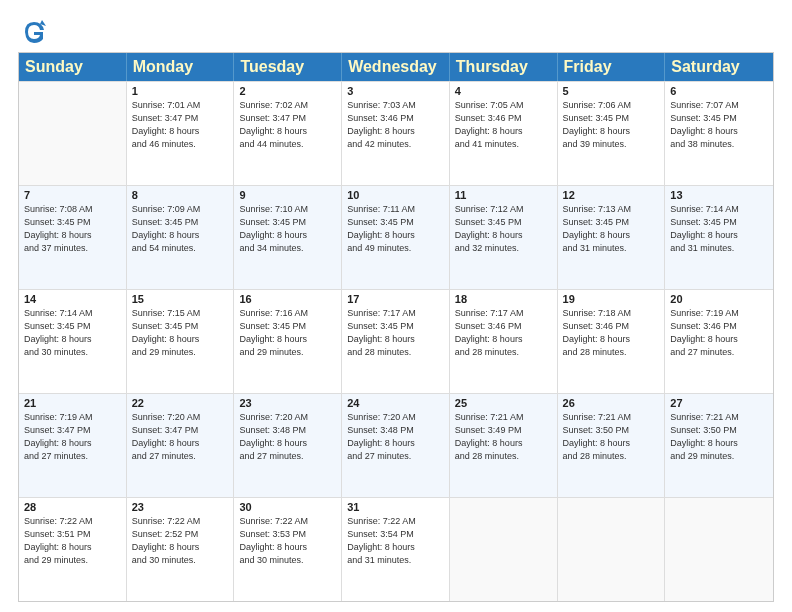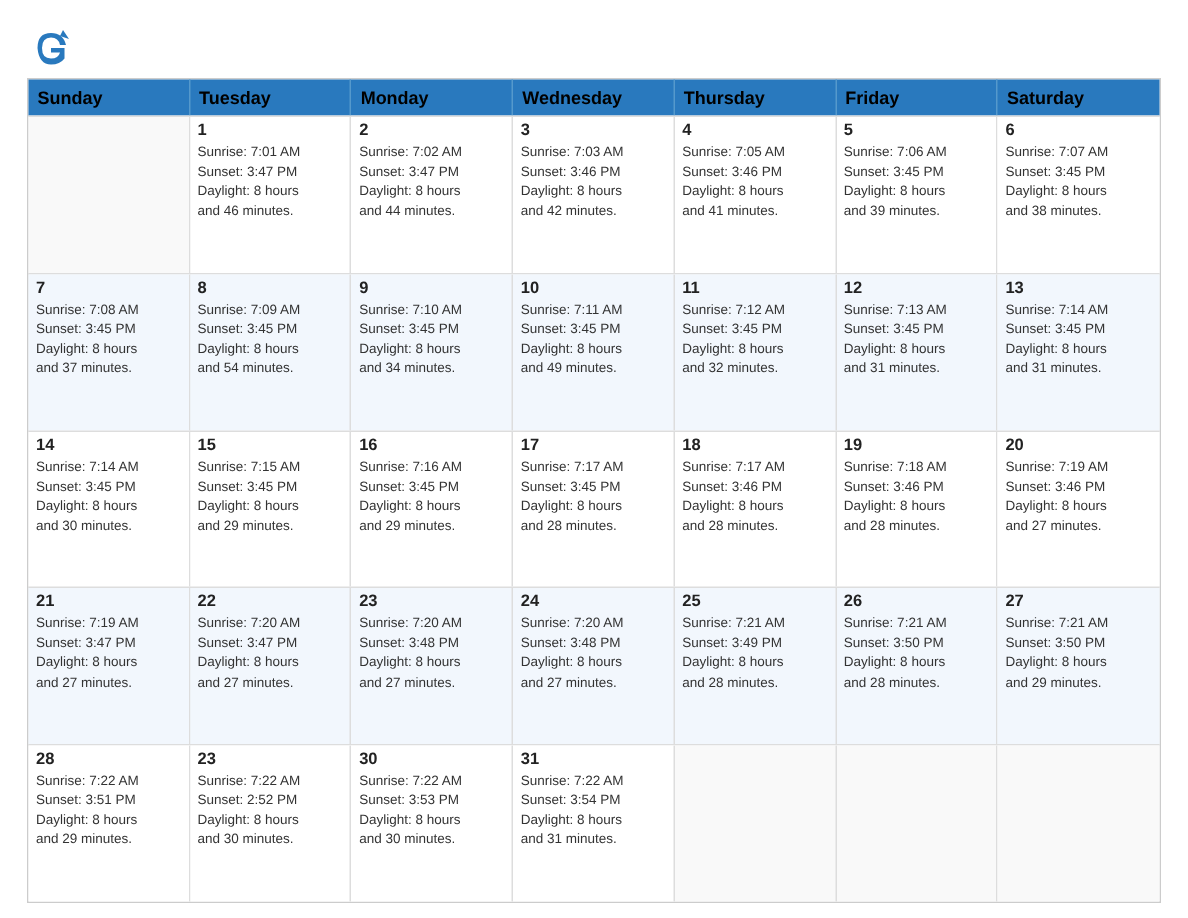--- a/index.html
+++ b/index.html
@@ -59,23 +59,23 @@
       display: flex;
       flex-direction: column;
       border: 1px solid #ccc;
     }
     .cal-header-row {
       display: grid;
       grid-template-columns: repeat(7, 1fr);
       background: #2979be;
     }
     .cal-header-cell {
-      color: #000000;
+      color: #fef9c3;
       font-weight: bold;
-      font-size: 12px;
+      font-size: 16px;
       padding: 5px 6px;
       text-align: left;
       border-right: 1px solid #5599cc;
     }
     .cal-header-cell:last-child { border-right: none; }
     .cal-body {
       flex: 1;
       display: flex;
       flex-direction: column;
     }
@@ -132,22 +132,22 @@
     </div>
     <div class="title-block">
       <div class="month-title"></div>
       <div class="location-title"></div>
     </div>
   </div>
 
   <div class="calendar">
     <div class="cal-header-row">
     <div class="cal-header-cell">Sunday</div>
+        <div class="cal-header-cell">Monday</div>
         <div class="cal-header-cell">Tuesday</div>
-        <div class="cal-header-cell">Monday</div>
         <div class="cal-header-cell">Wednesday</div>
         <div class="cal-header-cell">Thursday</div>
         <div class="cal-header-cell">Friday</div>
         <div class="cal-header-cell">Saturday</div>
       </div>
     <div class="cal-body">
     <div class="cal-row">
           <div class="cal-cell empty"></div>
           <div class="cal-cell">
             <div class="day-num">1</div>

